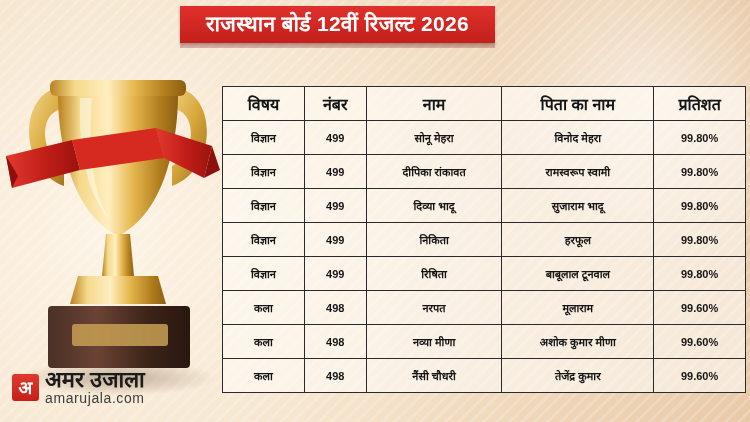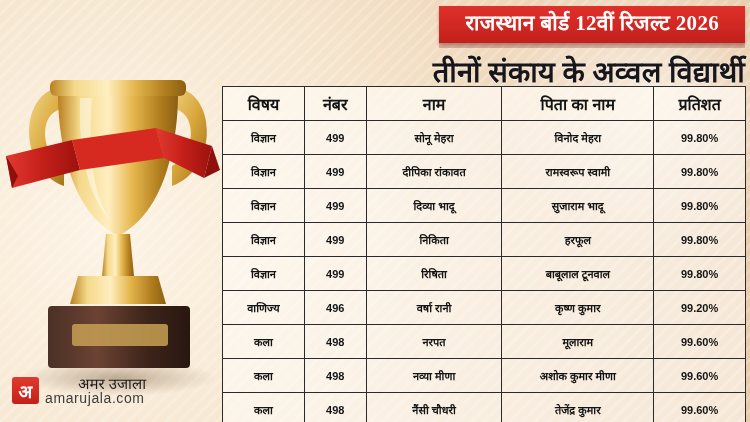--- a/index.html
+++ b/index.html
@@ -39,23 +39,22 @@
     background: radial-gradient(circle, rgba(255,255,255,0.55) 0%, rgba(255,255,255,0) 70%);
     pointer-events: none;
   }
 
   
   .header {
     position: absolute;
     left: 180px;
     top: 6px;
     width: 565px;
-    text-align: right;
+    text-align: left;
     z-index: 6;
-    font-family: Liberation Serif, serif;
   }
   .title-band {
     display: inline-block;
     background: linear-gradient(180deg, #e0302b 0%, #c3201c 100%);
     color: #ffffff;
     font-weight: bold;
     font-size: 21px;
     line-height: 1;
     padding: 7px 26px 9px 26px;
     letter-spacing: 0.3px;
@@ -144,24 +143,23 @@
     font-weight: bold;
     display: flex;
     align-items: center;
     justify-content: center;
     border-radius: 3px;
   }
   .logo-text {
     line-height: 1.05;
   }
   .logo-main {
-    font-size: 15px;
-    font-weight: normal;
+    font-size: 22px;
+    font-weight: bold;
     color: #1b1b1b;
-    margin-left: 33px;
   }
   .logo-sub {
     font-size: 14px;
     color: #3c3c3c;
     letter-spacing: 0.6px;
   }
 </style>
 </head>
 <body>
 
@@ -224,21 +222,20 @@
         <path d="M66 122 L150 110 L158 140 L74 152 Z" fill="#d6291f"></path>
         <path d="M150 110 L206 128 L198 160 L158 140 Z" fill="url(#ribbonG)"></path>
         <path d="M0 138 L12 158 L6 170 Z" fill="#8e100c"></path>
         <path d="M206 128 L214 152 L198 160 Z" fill="#8e100c"></path>
       </g>
     </svg>
   </div>
 
   <div class="header">
     <div class="title-band">राजस्थान बोर्ड 12वीं रिजल्ट 2026</div>
-    <div class="subtitle">तीनों संकाय के अव्वल विद्यार्थी</div>
   </div>
 
   <div class="table-wrap">
     <table class="result">
       <colgroup>
         <col class="c-subject">
         <col class="c-number">
         <col class="c-name">
         <col class="c-father">
         <col class="c-percent">
@@ -282,27 +279,20 @@
           <td>99.80%</td>
         </tr>
         <tr>
           <td>विज्ञान</td>
           <td>499</td>
           <td>रिषिता</td>
           <td>बाबूलाल टूनवाल</td>
           <td>99.80%</td>
         </tr>
         <tr>
-          <td>वाणिज्य</td>
-          <td>496</td>
-          <td>वर्षा रानी</td>
-          <td>कृष्ण कुमार</td>
-          <td>99.20%</td>
-        </tr>
-        <tr>
           <td>कला</td>
           <td>498</td>
           <td>नरपत</td>
           <td>मूलाराम</td>
           <td>99.60%</td>
         </tr>
         <tr>
           <td>कला</td>
           <td>498</td>
           <td>नव्या मीणा</td>

